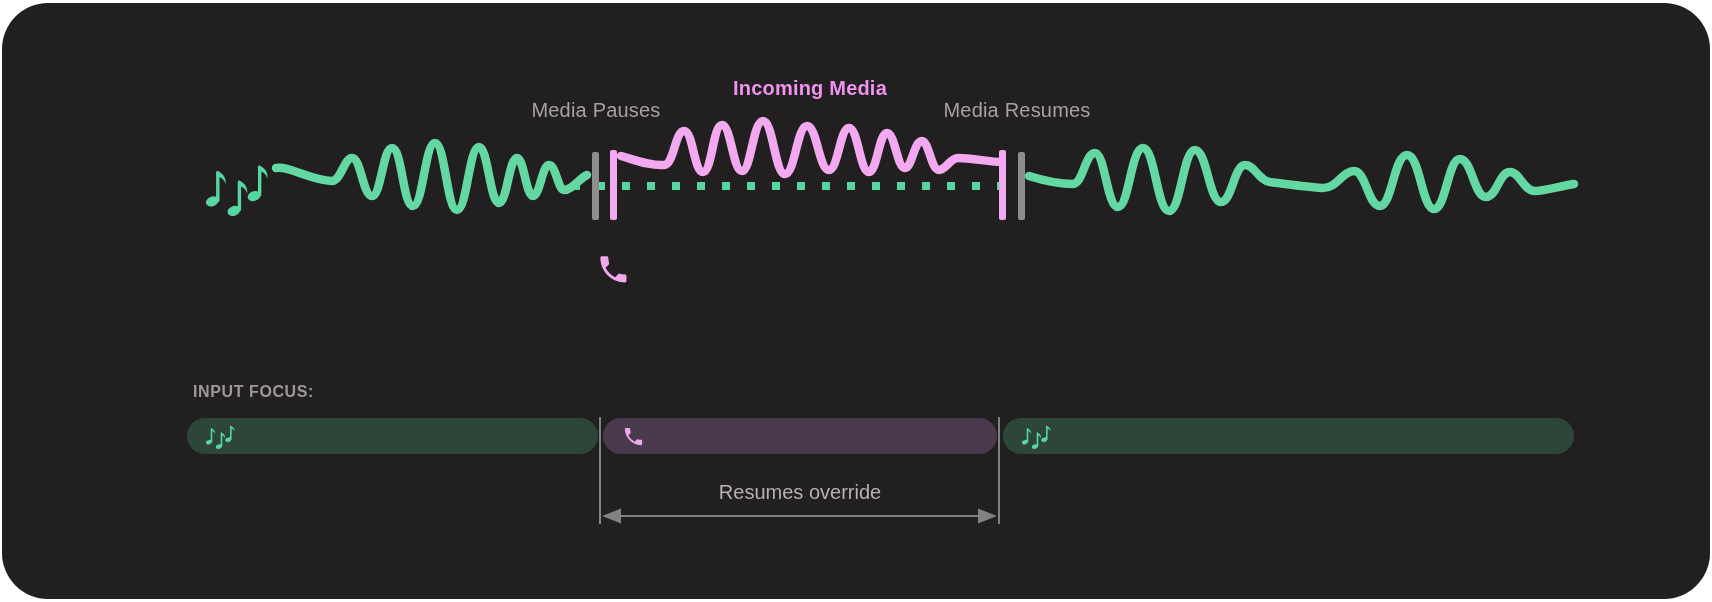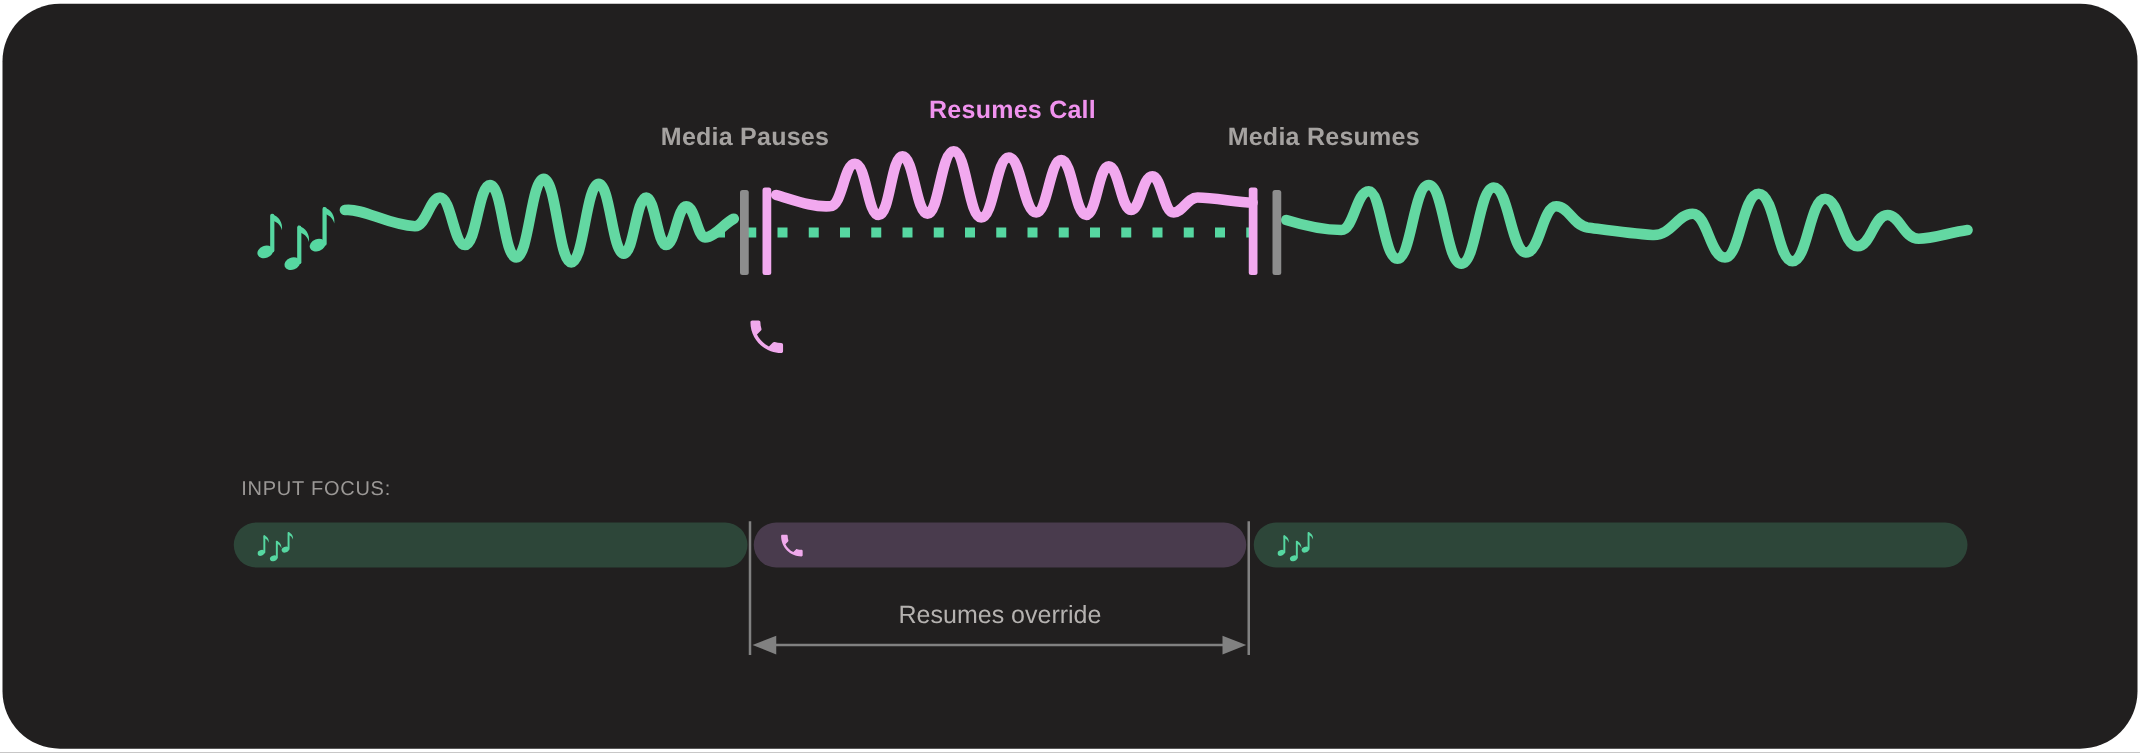--- a/index.html
+++ b/index.html
@@ -8,23 +8,23 @@
     --bar-gray:#8d8d8d; --line-gray:#818181; --pill-green:#2d4639; --pill-purple:#493b4d;
     --icon-teal:#56d7a1; --icon-pink:#f0a9ec;
   }
   *{margin:0;padding:0;box-sizing:border-box;}
   body{background:var(--page-bg);font-family:"Liberation Sans",sans-serif;}
   .canvas{position:relative;width:1712px;height:602px;background:var(--page-bg);overflow:hidden;}
   .panel{position:absolute;left:2px;top:3px;width:1708px;height:596px;border-radius:46px;background:var(--panel-bg);}
   .overlay{position:absolute;left:0;top:0;width:1712px;height:602px;}
   .label{position:absolute;white-space:nowrap;font-size:20px;letter-spacing:.2px;}
   .label.centered{transform:translateX(-50%);}
-  .lbl-gray{color:var(--text-gray);font-weight:700;}
+  .lbl-gray{color:var(--text-gray);font-weight:400;}
   .lbl-pink{color:var(--text-pink);font-weight:600;}
-  .focus-heading{position:absolute;left:193px;top:383px;font-size:16px;font-weight:400;letter-spacing:.6px;color:var(--heading-gray);}
+  .focus-heading{position:absolute;left:193px;top:383px;font-size:16px;font-weight:700;letter-spacing:.6px;color:var(--heading-gray);}
   .pill{position:absolute;top:418px;height:36px;border-radius:18px;display:flex;align-items:center;padding-left:19px;}
   .pill.green{background:var(--pill-green);}
   .pill.purple{background:var(--pill-purple);}
   .pill-1{left:187px;width:411px;}
   .pill-2{left:603px;width:394px;}
   .pill-3{left:1003px;width:571px;}
   .annotation{position:absolute;left:800px;top:481px;transform:translateX(-50%);font-size:20px;color:var(--annotation-gray);}
   .wave{fill:none;stroke-linecap:round;stroke-linejoin:round;}
   .wave.green{stroke:var(--wave-green);stroke-width:8.5;}
   .wave.pink{stroke:var(--wave-pink);stroke-width:8.5;}
@@ -102,22 +102,22 @@
     <g>
       <line class="bracket" x1="600" y1="417" x2="600" y2="524"></line>
       <line class="bracket" x1="999" y1="417" x2="999" y2="524"></line>
       <line class="bracket" x1="608" y1="516" x2="991" y2="516"></line>
       <polygon class="arrowhead" points="602,516 621,508.5 621,523.5"></polygon>
       <polygon class="arrowhead" points="997,516 978,508.5 978,523.5"></polygon>
     </g>
   </svg>
 
   <div class="label centered lbl-gray" style="left:596px;top:99px;">Media Pauses</div>
-  <div class="label centered lbl-pink" style="left:810px;top:77px;">Resumes Call</div>
-  <div class="label centered lbl-gray" style="left:1059px;top:99px;">Media Resumes</div>
+  <div class="label centered lbl-pink" style="left:810px;top:77px;">Incoming Media</div>
+  <div class="label centered lbl-gray" style="left:1017px;top:99px;">Media Resumes</div>
 
   <div class="focus-heading">INPUT FOCUS:</div>
 
   <div class="pill green pill-1">
     <svg width="30" height="29" viewBox="0 0 48 46" class="note-icon">
       <use href="#note8" x="0" y="8"></use>
         <use href="#note8" x="16" y="15"></use>
         <use href="#note8" x="31" y="4"></use>
     </svg>
   </div>

